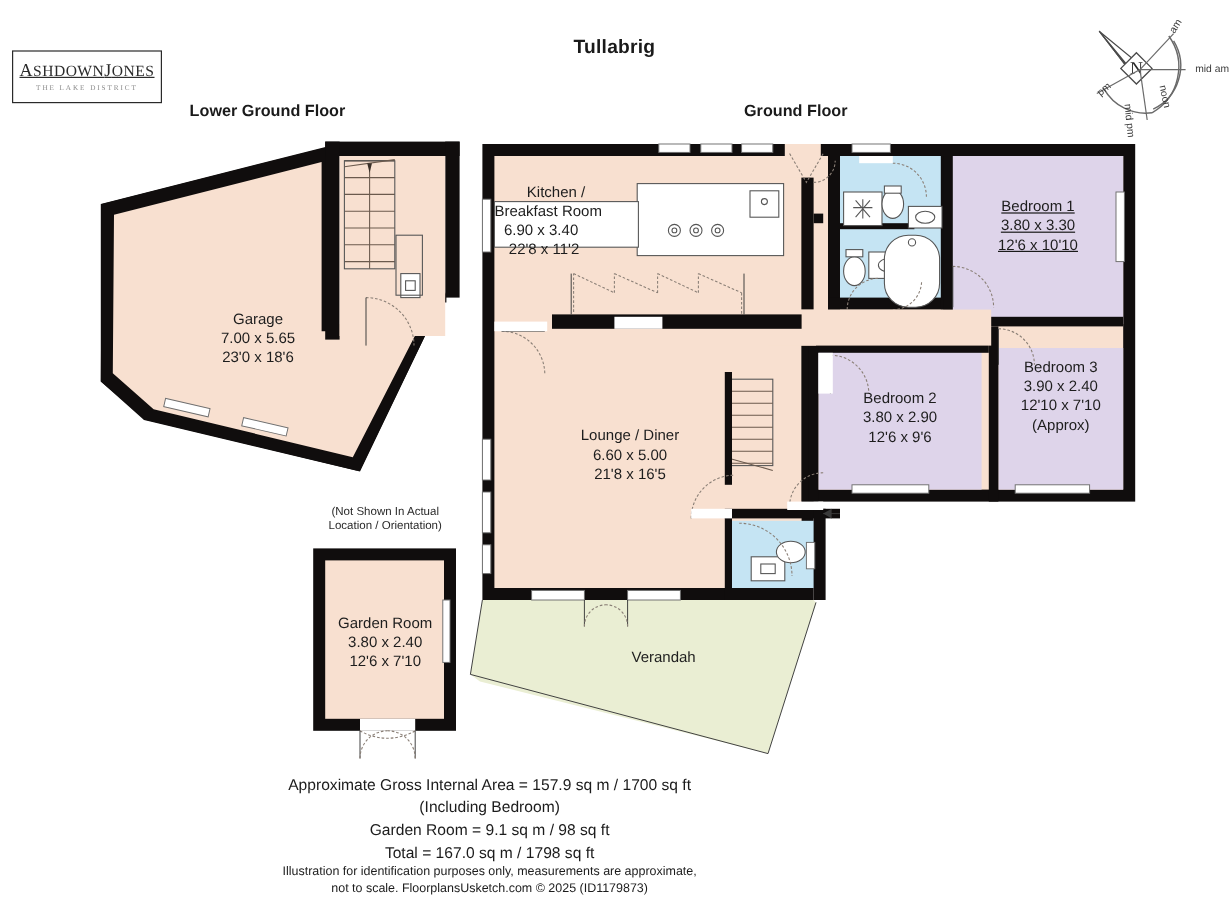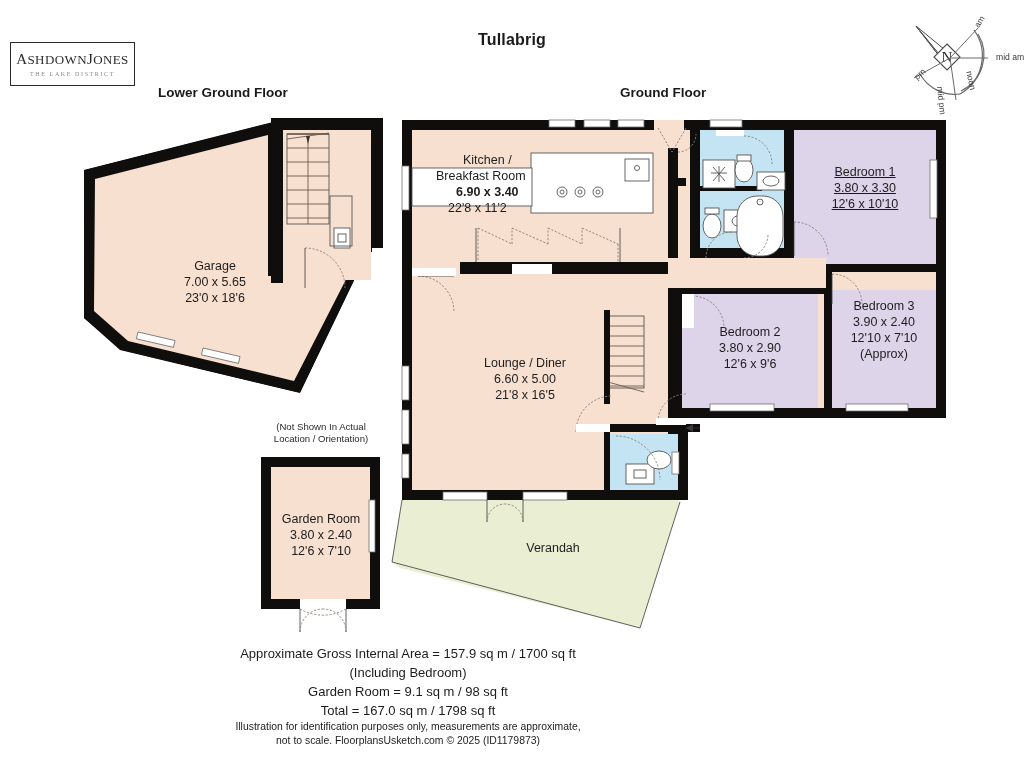--- a/index.html
+++ b/index.html
@@ -43,20 +43,21 @@
     align-items: center;
     justify-content: center;
     background: #fff;
   }
   #logo-main {
     font-family: "Liberation Serif", serif;
     font-size: 13px;
     letter-spacing: 0.4px;
     color: #2b2b2b;
     white-space: nowrap;
+    text-decoration: underline;
   }
   #logo-main .cap { font-size: 15px; }
   #logo-sub {
     font-family: "Liberation Serif", serif;
     font-size: 6px;
     letter-spacing: 1.6px;
     color: #8a8a8a;
     margin-top: 3px;
     white-space: nowrap;
   }
@@ -419,24 +420,24 @@
     <div>(Not Shown In Actual</div>
     <div>Location / Orientation)</div>
   </div>
 
   <div class="room-label" style="left:246px; top:511px; width:150px;">
     <div class="rl-name">Garden Room</div>
     <div class="rl-dim">3.80 x 2.40</div>
     <div class="rl-dim">12'6 x 7'10</div>
   </div>
 
-  <div class="room-label left-align" style="left:436px; top:152px; width:160px;">
+  <div class="room-label left-align" style="left:412px; top:152px; width:160px;">
     <div class="rl-name" style="padding-left:27px;">Kitchen /</div>
     <div class="rl-name">Breakfast Room</div>
-    <div class="rl-dim" style="padding-left:20px;font-weight:bold;">6.90 x 3.40</div>
+    <div class="rl-dim" style="padding-left:8px;">6.90 x 3.40</div>
     <div class="rl-dim" style="padding-left:12px;">22'8 x 11'2</div>
   </div>
 
   <div class="room-label" style="left:440px; top:355px; width:170px;">
     <div class="rl-name">Lounge / Diner</div>
     <div class="rl-dim">6.60 x 5.00</div>
     <div class="rl-dim">21'8 x 16'5</div>
   </div>
 
   <div class="room-label" style="left:785px; top:164px; width:160px;text-decoration:underline;">

